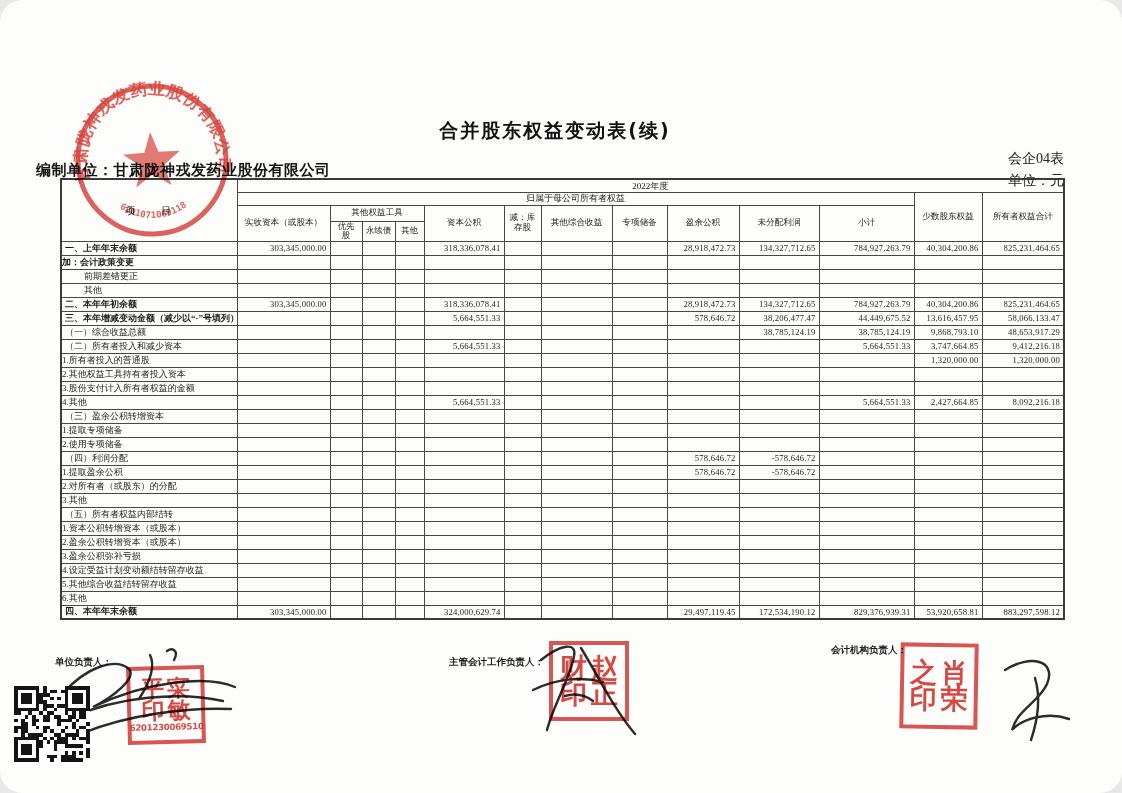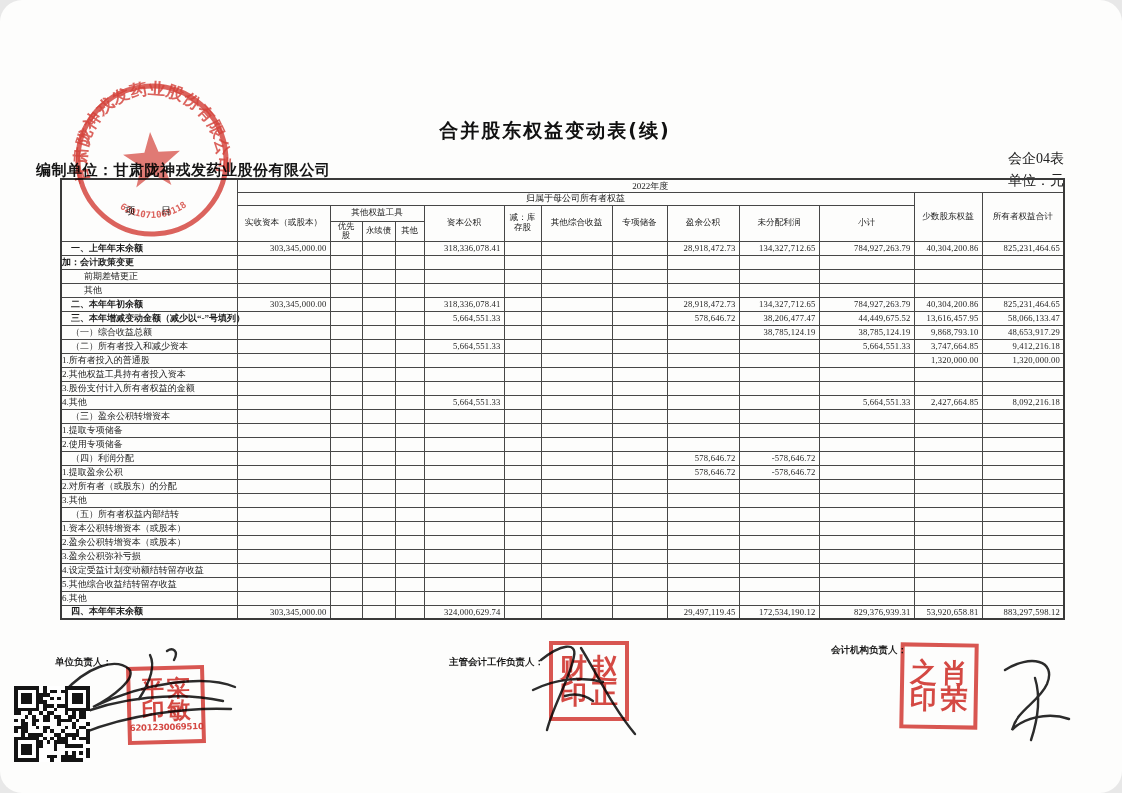--- a/index.html
+++ b/index.html
@@ -36,21 +36,21 @@
   table.equity { border:2px solid #3a3a3a; }
   thead th { text-align:center; vertical-align:middle; line-height:1.15;margin-left:16px; }
   th.year-row { height:13px; font-size:9px; }
   th.group-row { height:13px; font-size:9px; }
   th.colname { height:16px; font-size:8.6px; }
   th.subcol { height:16px; font-size:8.4px; }
   th.item-head { font-size:10px; font-weight:700; letter-spacing:2px; }
   tbody td { height:14px; line-height:1.05; white-space:nowrap; }
   td.lbl { text-align:left; font-size:9px; }
   td.lbl.b { font-weight:700; }
-  td.lbl.ind0 { padding-left:9px; }
+  td.lbl.ind0 { padding-left:3px; }
   td.lbl.ind1 { padding-left:0; }
   td.lbl.ind2 { padding-left:22px; }
   td.num { text-align:right; font-size:8.6px; letter-spacing:.2px; }
   
   .ink { mix-blend-mode:multiply; }
   .company-seal {
     position:absolute; left:72px; top:80px; width:160px; height:160px;
     color:rgba(213,66,58,.82); transform:rotate(-4deg);
   }
   .name-seal {

